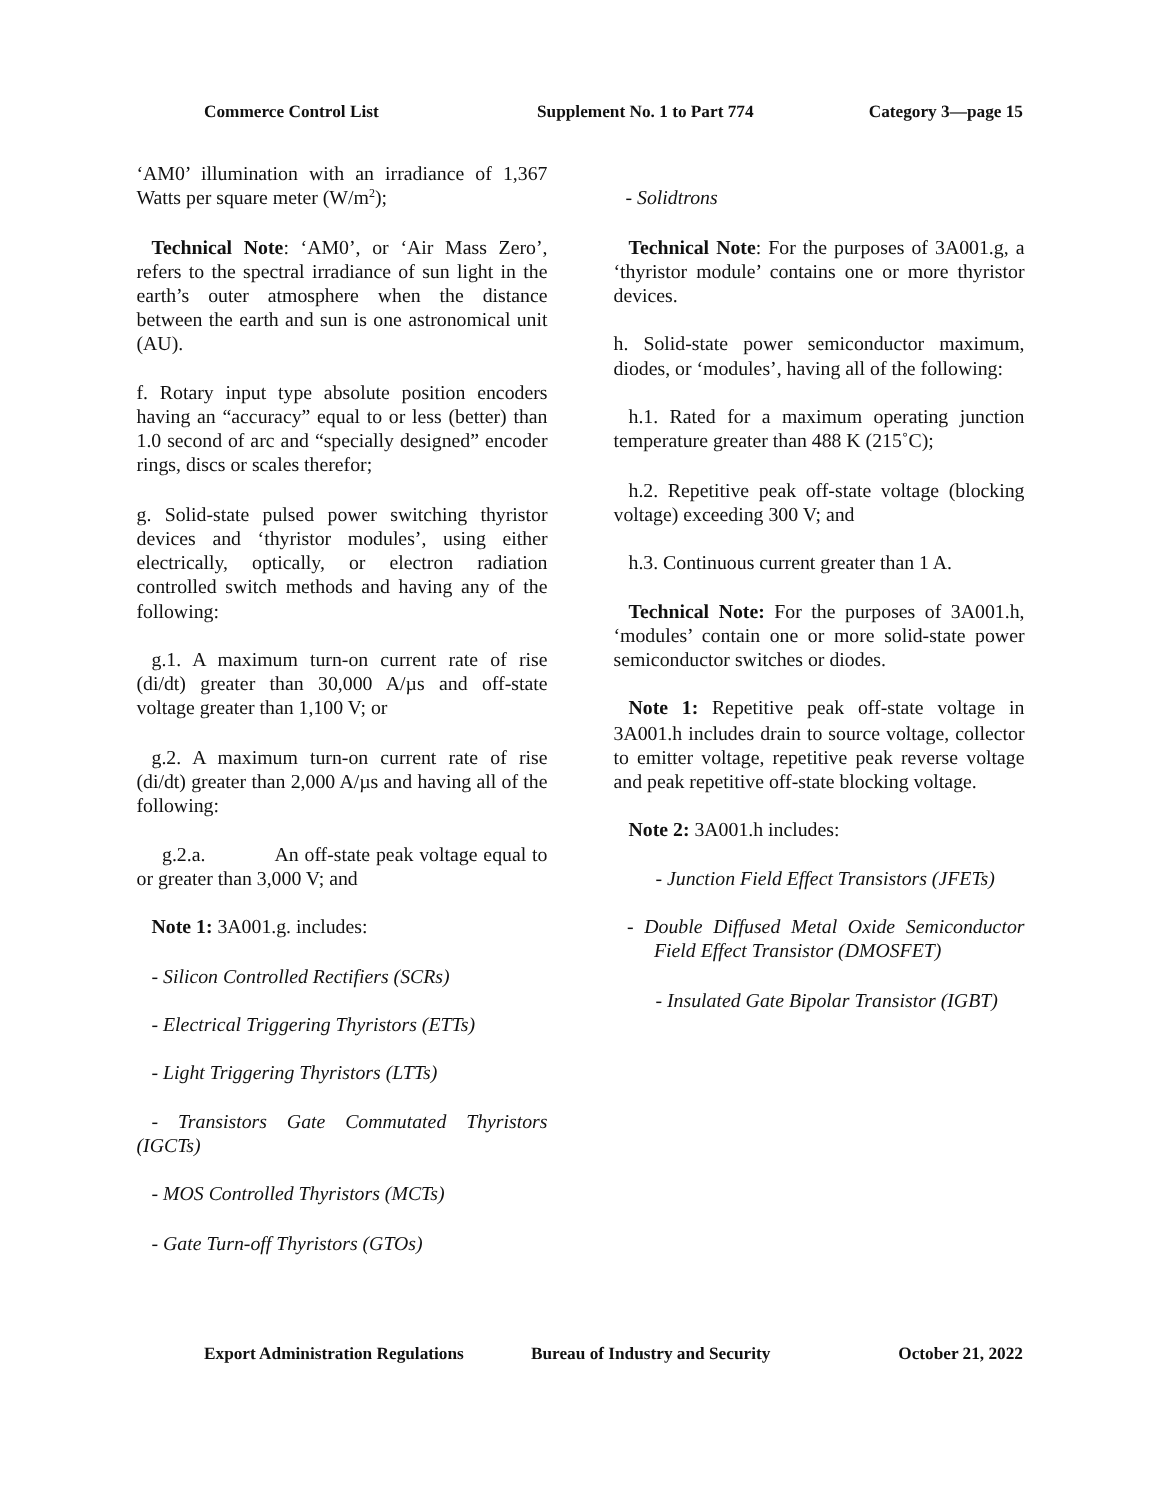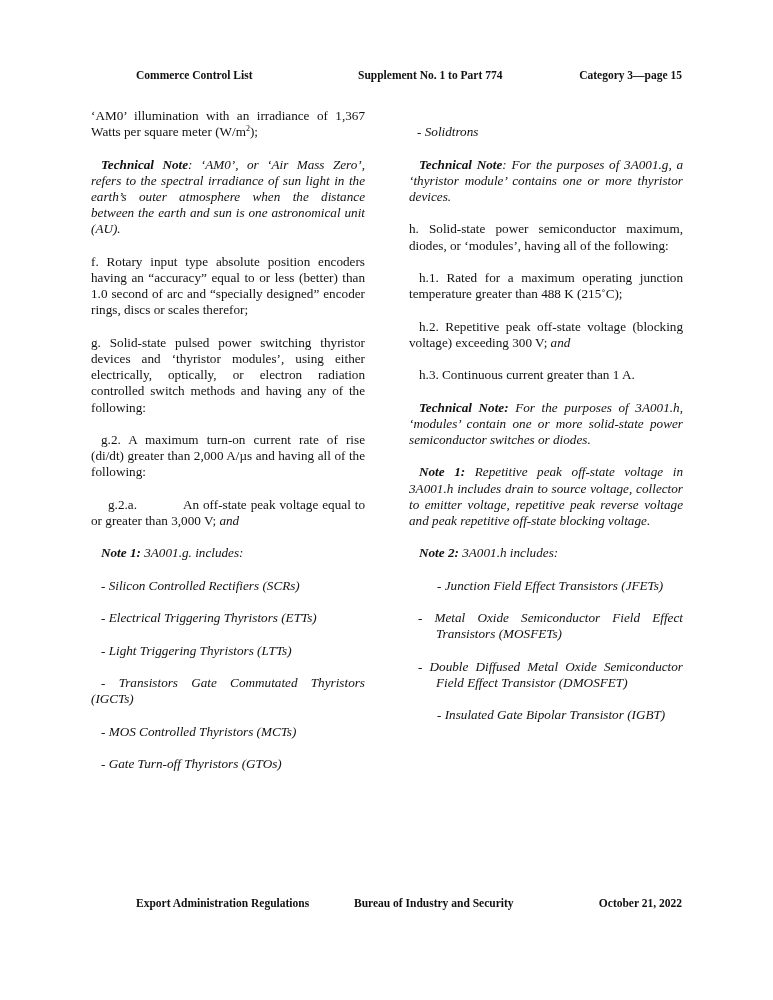--- a/index.html
+++ b/index.html
@@ -7,21 +7,21 @@
          font-family: "Liberation Serif", "DejaVu Serif", serif; color: #111; }
   .hdr, .ftr { position: absolute; left: 92px; width: 590px; font-weight: bold; font-size: 11.5px; }
   .hdr { top: 69px; }
   .ftr { top: 897px; }
   .hdr span, .ftr span { position: absolute; white-space: nowrap; margin-left: 44px; }
   .col { position: absolute; top: 108px; width: 274px; font-size: 13.2px; line-height: 16.2px; }
   .col.left { left: 91px; }
   .col.right { left: 409px; }
   .p { text-align: justify; text-align-last: left; margin: 0 0 16.2px 0; }
   .ind { text-indent: 10px; }
-  .i { font-style: italic; }
+  .i { }
   .b { font-weight: bold; }
   .li { font-style: italic; margin: 0 0 16.2px 0; text-align: justify; }
   .li.l1 { text-indent: 10px; }
   .hang { padding-left: 27px; text-indent: -18px; text-align: justify; text-align-last: left; font-style: italic; margin: 0 0 16.2px 0; }
   .tab { display: inline-block; }
   sup { font-size: 8px; line-height: 0; vertical-align: 5px; }
 </style>
 </head>
 <body>
 
@@ -33,20 +33,21 @@
 
 <div class="col left">
   <p class="p"><span>‘AM0’ illumination with an irradiance of 1,367 Watts per square meter (W/m</span><sup>2</sup><span>);</span></p>
 
   <p class="p ind i"><span class="b">Technical Note</span><span>: ‘AM0’, or ‘Air Mass Zero’, refers to the spectral irradiance of sun light in the earth’s outer atmosphere when the distance between the earth and sun is one astronomical unit (AU).</span></p>
 
   <p class="p">f.  Rotary input type absolute position encoders having an “accuracy” equal to or less (better) than 1.0 second of arc and “specially designed” encoder rings, discs or scales therefor;</p>
 
   <p class="p">g.  Solid-state pulsed power switching thyristor devices and ‘thyristor modules’, using either electrically, optically, or electron radiation controlled switch methods and having any of the following:</p>
 
+  <p class="p ind"><span>g.1.  A maximum turn-on current rate of rise (di/dt) greater than 30,000 A/µs and off-state voltage greater than 1,100 V; </span><span class="i">or</span></p>
 
   <p class="p ind">g.2.  A maximum turn-on current rate of rise (di/dt) greater than 2,000 A/µs and having all of the following:</p>
 
   <p class="p" style="text-indent:17px"><span>g.2.a.</span><span class="tab" style="width:46px"></span><span>An off-state peak voltage equal to or greater than 3,000 V; </span><span class="i">and</span></p>
 
 
   <p class="p ind i"><span class="b">Note 1:</span><span>  3A001.g. includes:</span></p>
 
   <p class="li l1">- Silicon Controlled Rectifiers (SCRs)</p>
   <p class="li l1">- Electrical Triggering Thyristors (ETTs)</p>
@@ -71,21 +72,20 @@
 
   <p class="p ind">h.3.  Continuous current greater than 1 A.</p>
 
   <p class="p ind i"><span class="b">Technical Note:</span><span>  For the purposes of 3A001.h, ‘modules’ contain one or more solid-state power semiconductor switches or diodes.</span></p>
 
   <p class="p ind i"><span class="b">Note 1:</span><span> Repetitive peak off-state voltage in 3A001.h includes drain to source voltage, collector to emitter voltage, repetitive peak reverse voltage and peak repetitive off-state blocking voltage.</span></p>
 
   <p class="p ind i"><span class="b">Note 2:</span><span> 3A001.h includes:</span></p>
 
   <p class="li" style="padding-left:28px">- Junction Field Effect Transistors (JFETs)</p>
-  <p class="hang">-  Metal Oxide Semiconductor Field Effect Transistors (MOSFETs)</p>
   <p class="hang">- Double Diffused Metal Oxide Semiconductor Field Effect Transistor (DMOSFET)</p>
   <p class="li" style="padding-left:28px">- Insulated Gate Bipolar Transistor (IGBT)</p>
 </div>
 
 <div class="ftr">
   <span style="left:0">Export Administration Regulations</span>
   <span style="left:218px">Bureau of Industry and Security</span>
   <span style="right:0">October 21, 2022</span>
 </div>
 

